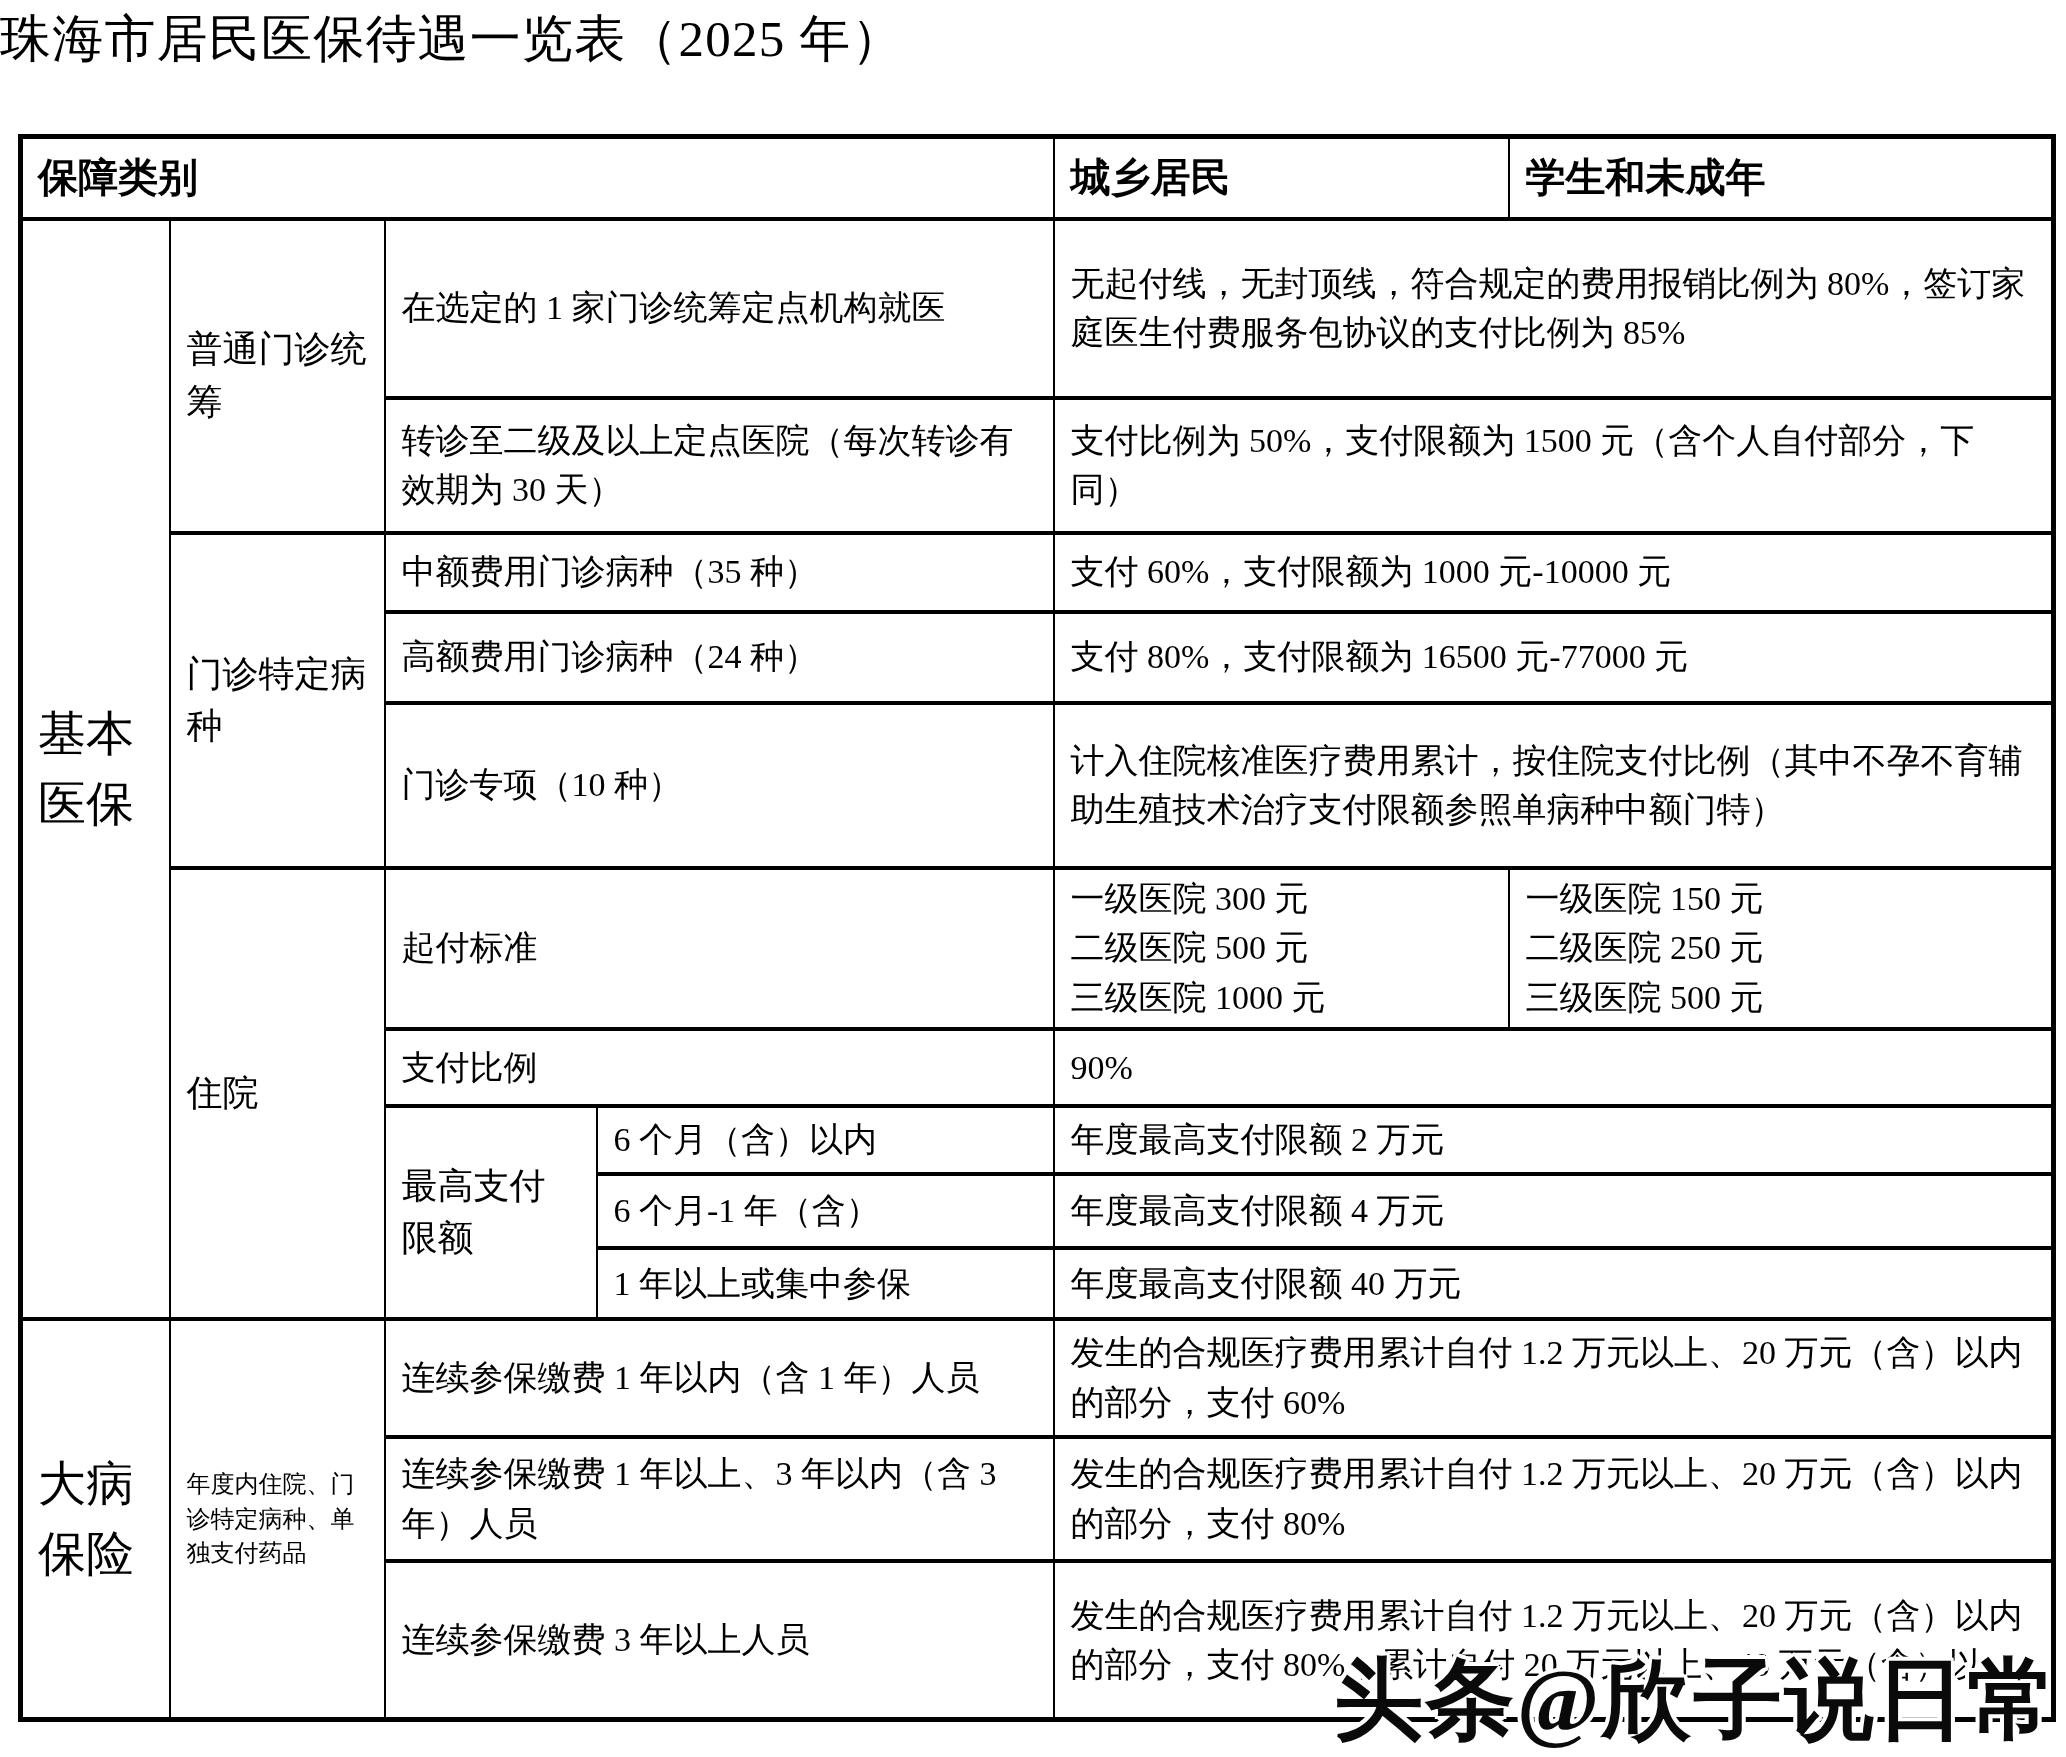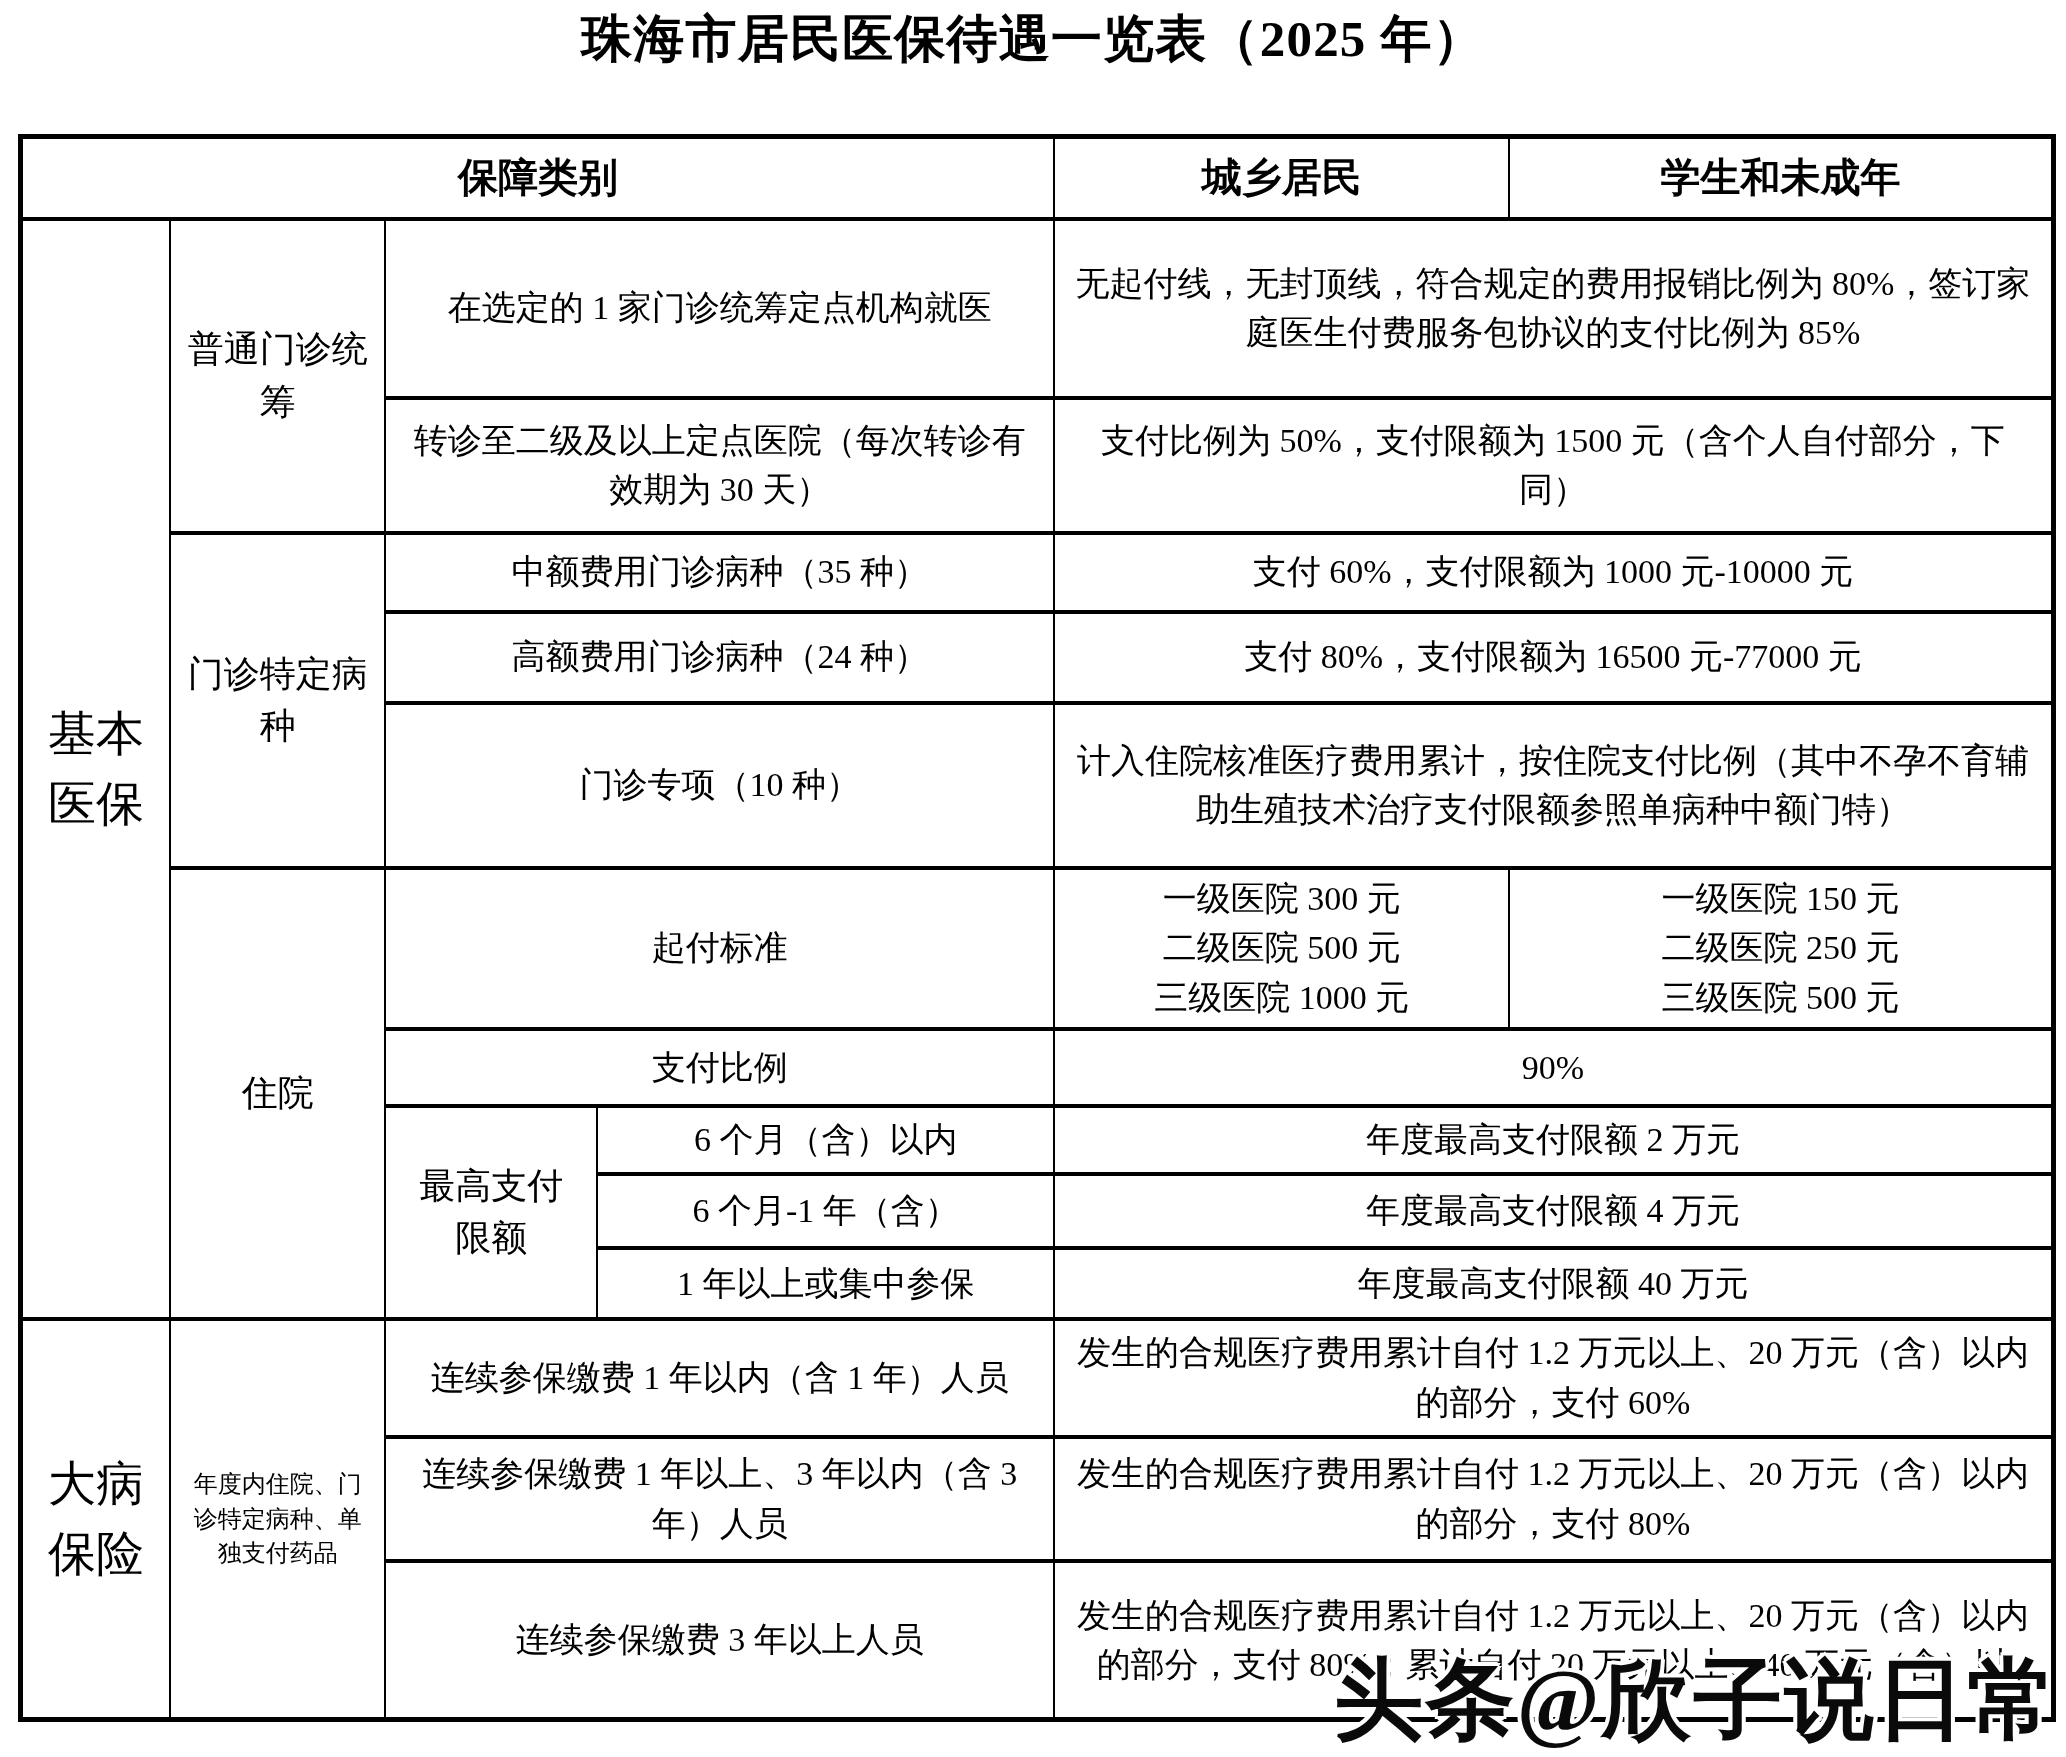--- a/index.html
+++ b/index.html
@@ -14,44 +14,43 @@
     background: #ffffff;
     font-family: "Liberation Serif", "DejaVu Serif", serif;
     color: #000000;
     overflow: hidden;
   }
   .page-title {
     position: absolute;
     top: 4.7px;
     left: 0;
     width: 100%;
-    text-align: center;
     font-size: 51px;
-    font-weight: bold;
+    font-weight: normal;
     letter-spacing: 1.2px;
     white-space: nowrap;
   }
   table.benefits {
     position: absolute;
     left: 17.7px;
     top: 134px;
     width: 2033px;
     border-collapse: collapse;
     table-layout: fixed;
     border: 5.9px solid #000;
     font-size: 34px;
     line-height: 1.45;
   }
   table.benefits td {
     border-left: 2.4px solid #000;
     border-right: 2.4px solid #000;
     border-top: 4.7px solid #000;
     border-bottom: 4.7px solid #000;
     vertical-align: middle;
-    text-align: center;
+    text-align: left;
     padding: 4.7px 15.3px;
     overflow: hidden;
   }
   td.hdr {
     text-align: center;
     font-weight: bold;
     font-size: 40px;
     padding: 0;
   }
   td.cat {          

